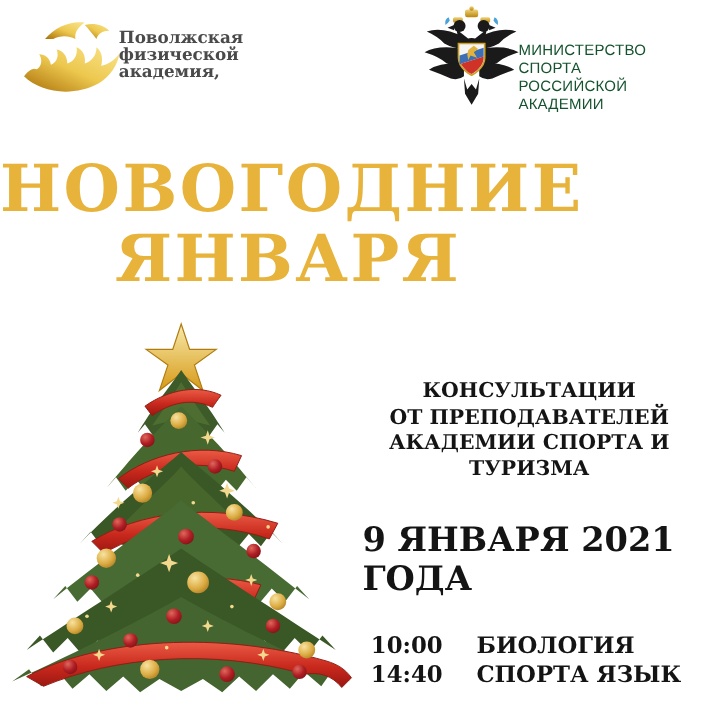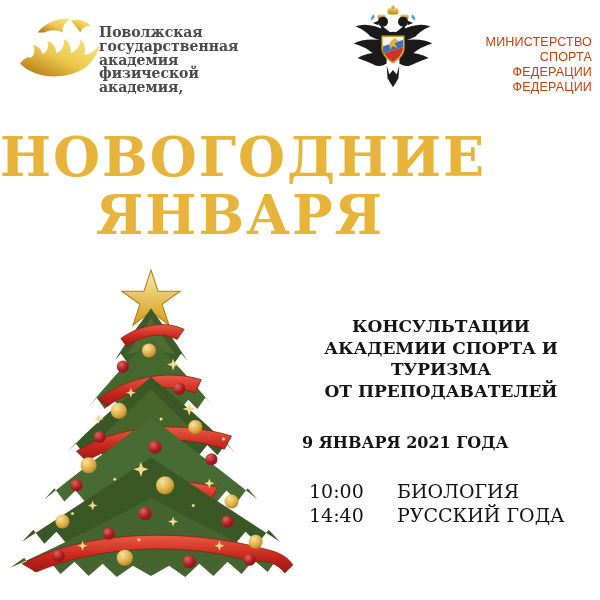--- a/index.html
+++ b/index.html
@@ -9,37 +9,37 @@
     font-family:"DejaVu Serif","Liberation Serif",serif;
   }
   
   .hdr-left-logo{position:absolute;left:14px;top:13px;width:88px;height:74px;}
   .academy-text{
     position:absolute;left:99px;top:26px;width:180px;
     font-size:14px;line-height:13.8px;font-weight:bold;color:#4a4a4a;
   }
   .hdr-right-emblem{position:absolute;left:352px;top:2px;width:82px;height:94px;}
   .ministry-text{
-    position:absolute;left:432px;top:35px;width:160px;text-align:right;
+    position:absolute;left:432px;top:35px;width:160px;text-align:left;
     font-family:"Liberation Sans","DejaVu Sans",sans-serif;
-    font-size:12.5px;line-height:15px;color:#c2410c;letter-spacing:.2px;
+    font-size:12.5px;line-height:15px;color:#14532d;letter-spacing:.2px;
   }
   
   .poster-title{
     position:absolute;left:0;top:128px;width:480px;text-align:center;
     font-size:54px;line-height:58px;font-weight:bold;color:#e7b33a;
     letter-spacing:2px;
   }
   
   .tree-wrap{position:absolute;left:2px;top:268px;width:302px;height:322px;}
   
   .right-col{position:absolute;left:252px;top:316px;width:346px;color:#141414;}
   .consult{ text-align:center;font-size:17px;line-height:21.5px;font-weight:bold;margin-left:32px;}
-  .event-date{ text-align:left;padding-left:50px;margin-top:31px;font-size:16px;font-weight:bold;}
-  .schedule{ text-align:left;padding-left:57px;margin-top:27px;font-size:19px;line-height:24px;font-weight:normal;}
+  .event-date{ text-align:left;padding-left:50px;margin-top:31px;font-size:28px;font-weight:bold;}
+  .schedule{ text-align:left;padding-left:57px;margin-top:27px;font-size:19px;line-height:24px;font-weight:bold;}
   .schedule .time{display:inline-block;width:88px;}
 </style>
 </head>
 <body>
 
 <div class="hdr-left-logo">
   <span>
     <svg width="88" height="74" viewBox="0 0 90 76">
       <defs>
         <linearGradient id="goldL" x1="0" y1="1" x2="1" y2="0">
@@ -56,21 +56,20 @@
       <path fill="url(#goldL)" d="M24,20 C32,10 46,4 58,6 C52,10 49,15 50,20
         C44,17 37,17 31,20 C28,20 26,20 24,20 Z"></path>
       <path fill="url(#goldL)" d="M58,8 C66,6 74,8 79,13 C73,13 69,16 68,20
         C64,15 61,11 58,8 Z"></path>
     </svg>
   </span>
 </div>
 
 <div class="academy-text">
   <div>Поволжская</div>
-  <div>государственная академия</div>
   <div>физической академия,</div>
 </div>
 
 <div class="hdr-right-emblem">
   <span>
     <svg width="82" height="94" viewBox="0 0 90 100">
       <defs>
         <linearGradient id="goldC" x1="0" y1="0" x2="0" y2="1">
           <stop offset="0" stop-color="#f0d27a"></stop>
             <stop offset="1" stop-color="#b8860b"></stop>
@@ -106,21 +105,21 @@
       <path d="M33,36 h24 v13 c0,10 -12,16 -12,16 s-12,-6 -12,-16 Z" fill="#f5f5f5" stroke="#c9a227" stroke-width="1.5"></path>
       <path d="M34,47 L56,40 L56,48 L34,55 Z" fill="#3d6fb4"></path>
       <path d="M34,55 L56,48 v1 c0,9 -11,15 -11,15 c-4,-2 -8,-6 -10,-10 Z" fill="#cf3227"></path>
       <path d="M42,42 l5,-4 l4,3 l-4,3 l3,5 l-6,-2 l-2,4 l-1,-5 Z" fill="#e2b33c"></path>
     </svg>
   </span>
 </div>
 
 <div class="ministry-text">
   <div>МИНИСТЕРСТВО СПОРТА</div>
-  <div>ФЕДЕРАЦИИ ФЕДЕРАЦИИ</div>
+  <div>РОССИЙСКОЙ АКАДЕМИИ</div>
 </div>
 
 <div class="poster-title">
   <div>НОВОГОДНИЕ</div>
   <div>ЯНВАРЯ</div>
 </div>
 
 <div class="tree-wrap">
   <span>
   <svg width="302" height="322" viewBox="0 0 300 320">
@@ -217,27 +216,27 @@
       <circle cx="220" cy="170" r="1.5"></circle>
           <circle cx="70" cy="244" r="1.5"></circle>
     </g>
   </svg>
   </span>
 </div>
 
 <div class="right-col">
   <div class="consult">
     <div>КОНСУЛЬТАЦИИ</div>
+    <div>ОТ ПРЕПОДАВАТЕЛЕЙ</div>
     <div>АКАДЕМИИ СПОРТА И ТУРИЗМА</div>
-    <div>ОТ ПРЕПОДАВАТЕЛЕЙ</div>
   </div>
 
   <div class="event-date">9 ЯНВАРЯ 2021 ГОДА</div>
 
   <div class="schedule">
     <div>
       <span class="time">10:00</span><span>БИОЛОГИЯ</span>
     </div>
     <div>
-      <span class="time">14:40</span><span>РУССКИЙ ГОДА</span>
+      <span class="time">14:40</span><span>СПОРТА ЯЗЫК</span>
     </div>
   </div>
 </div>
 
 </body></html>

